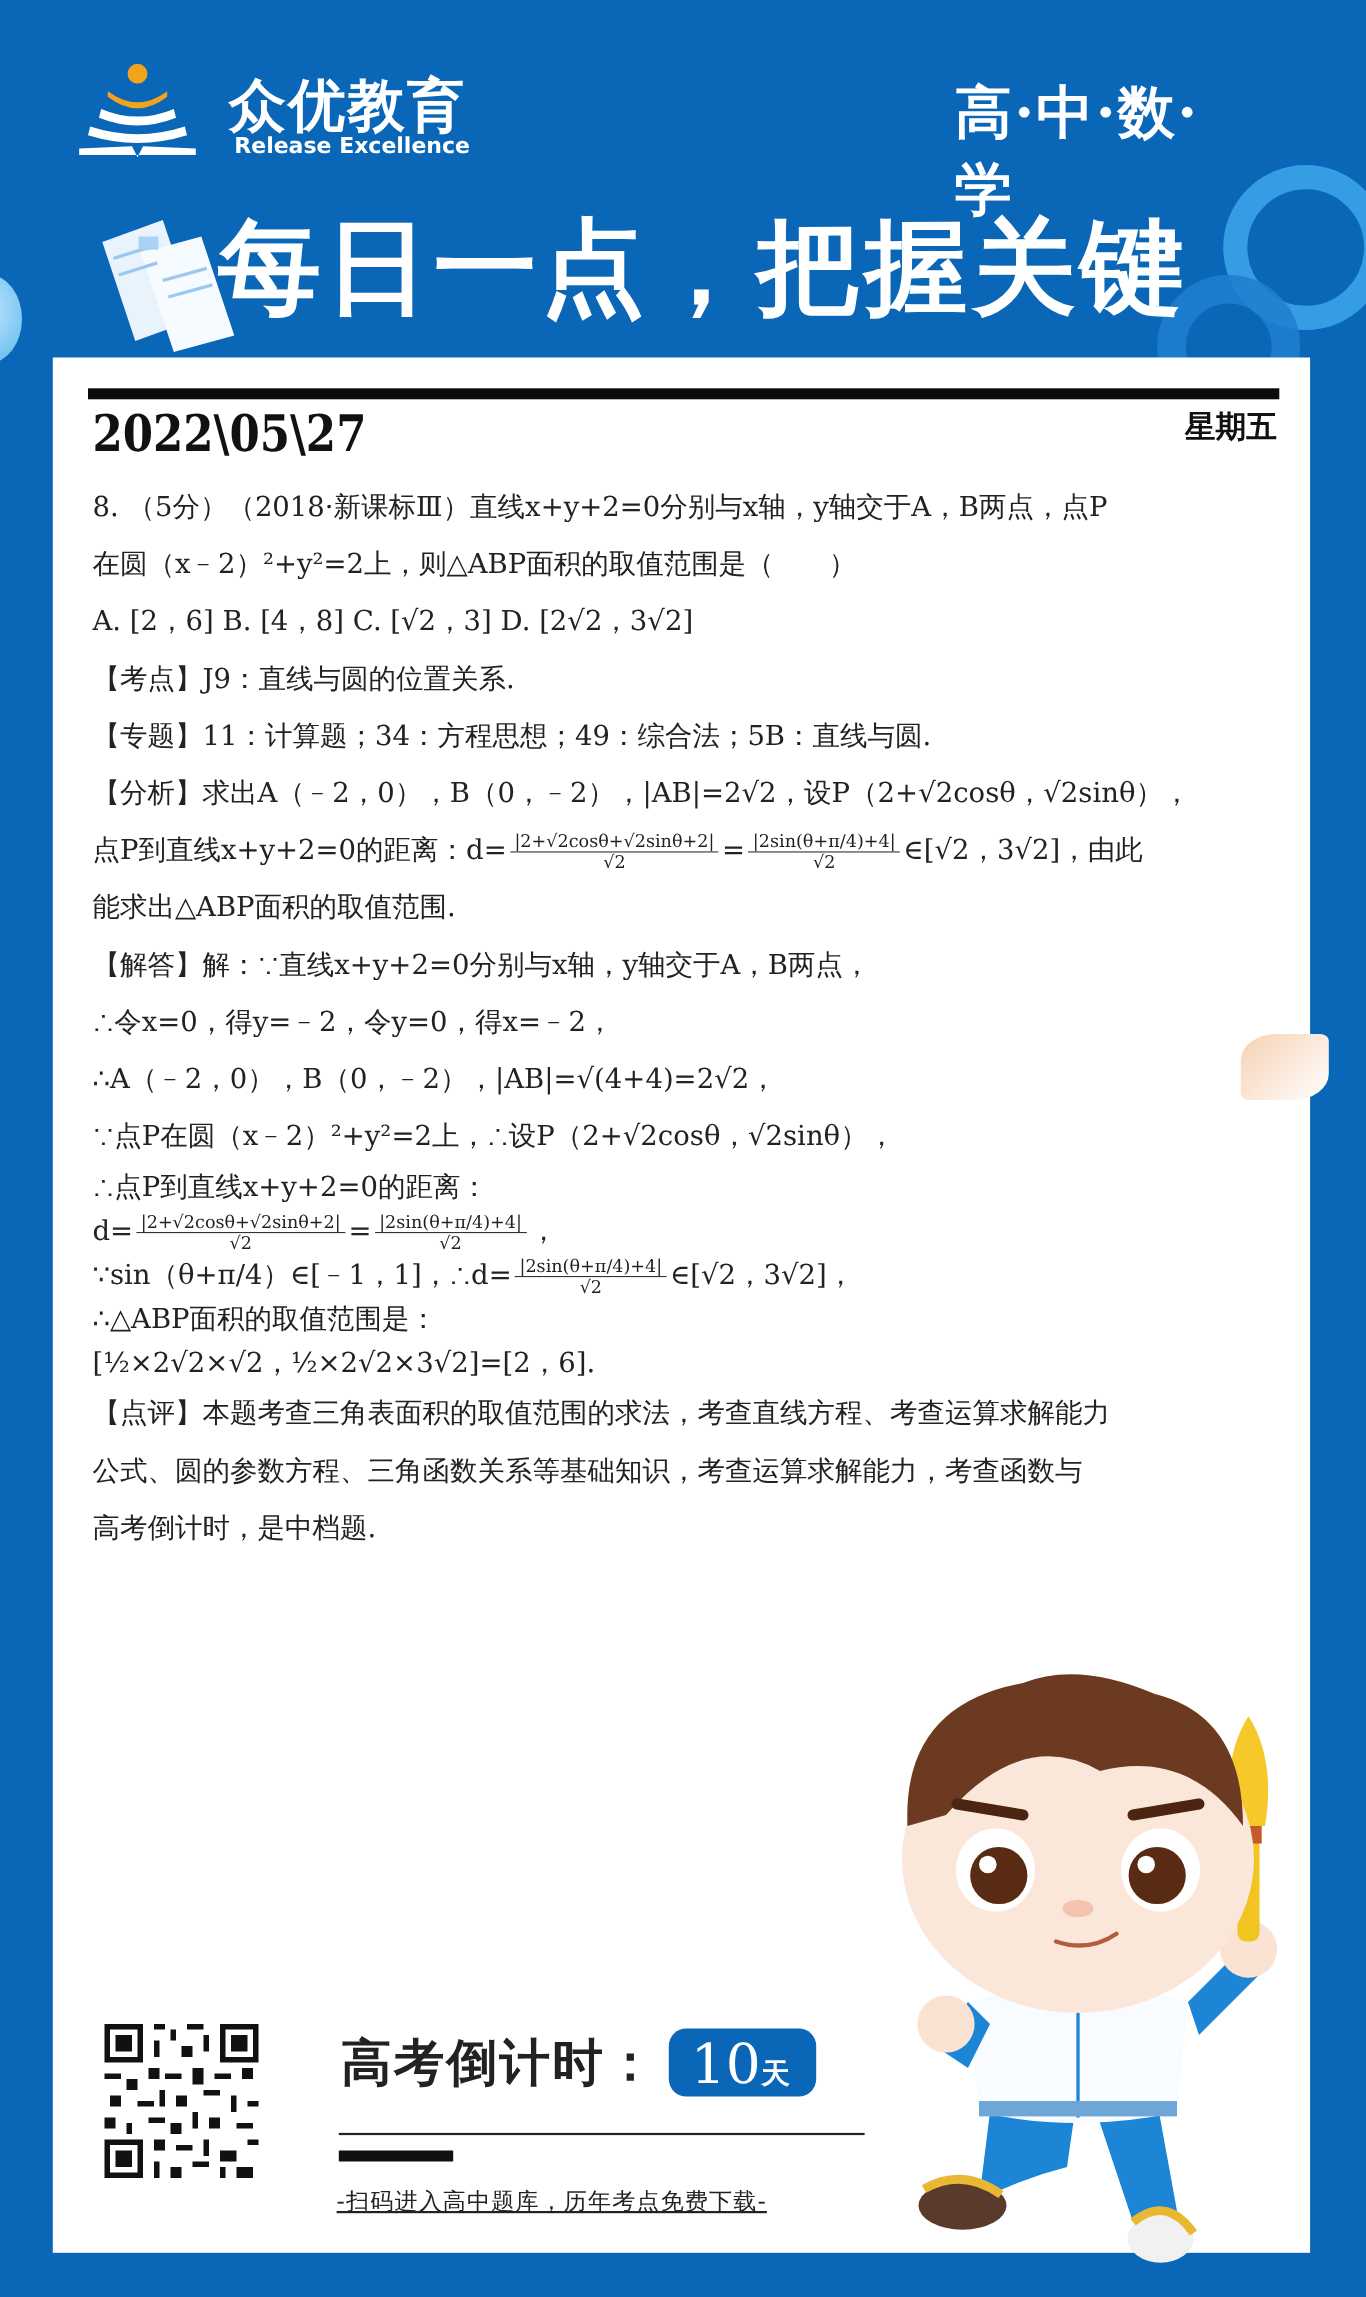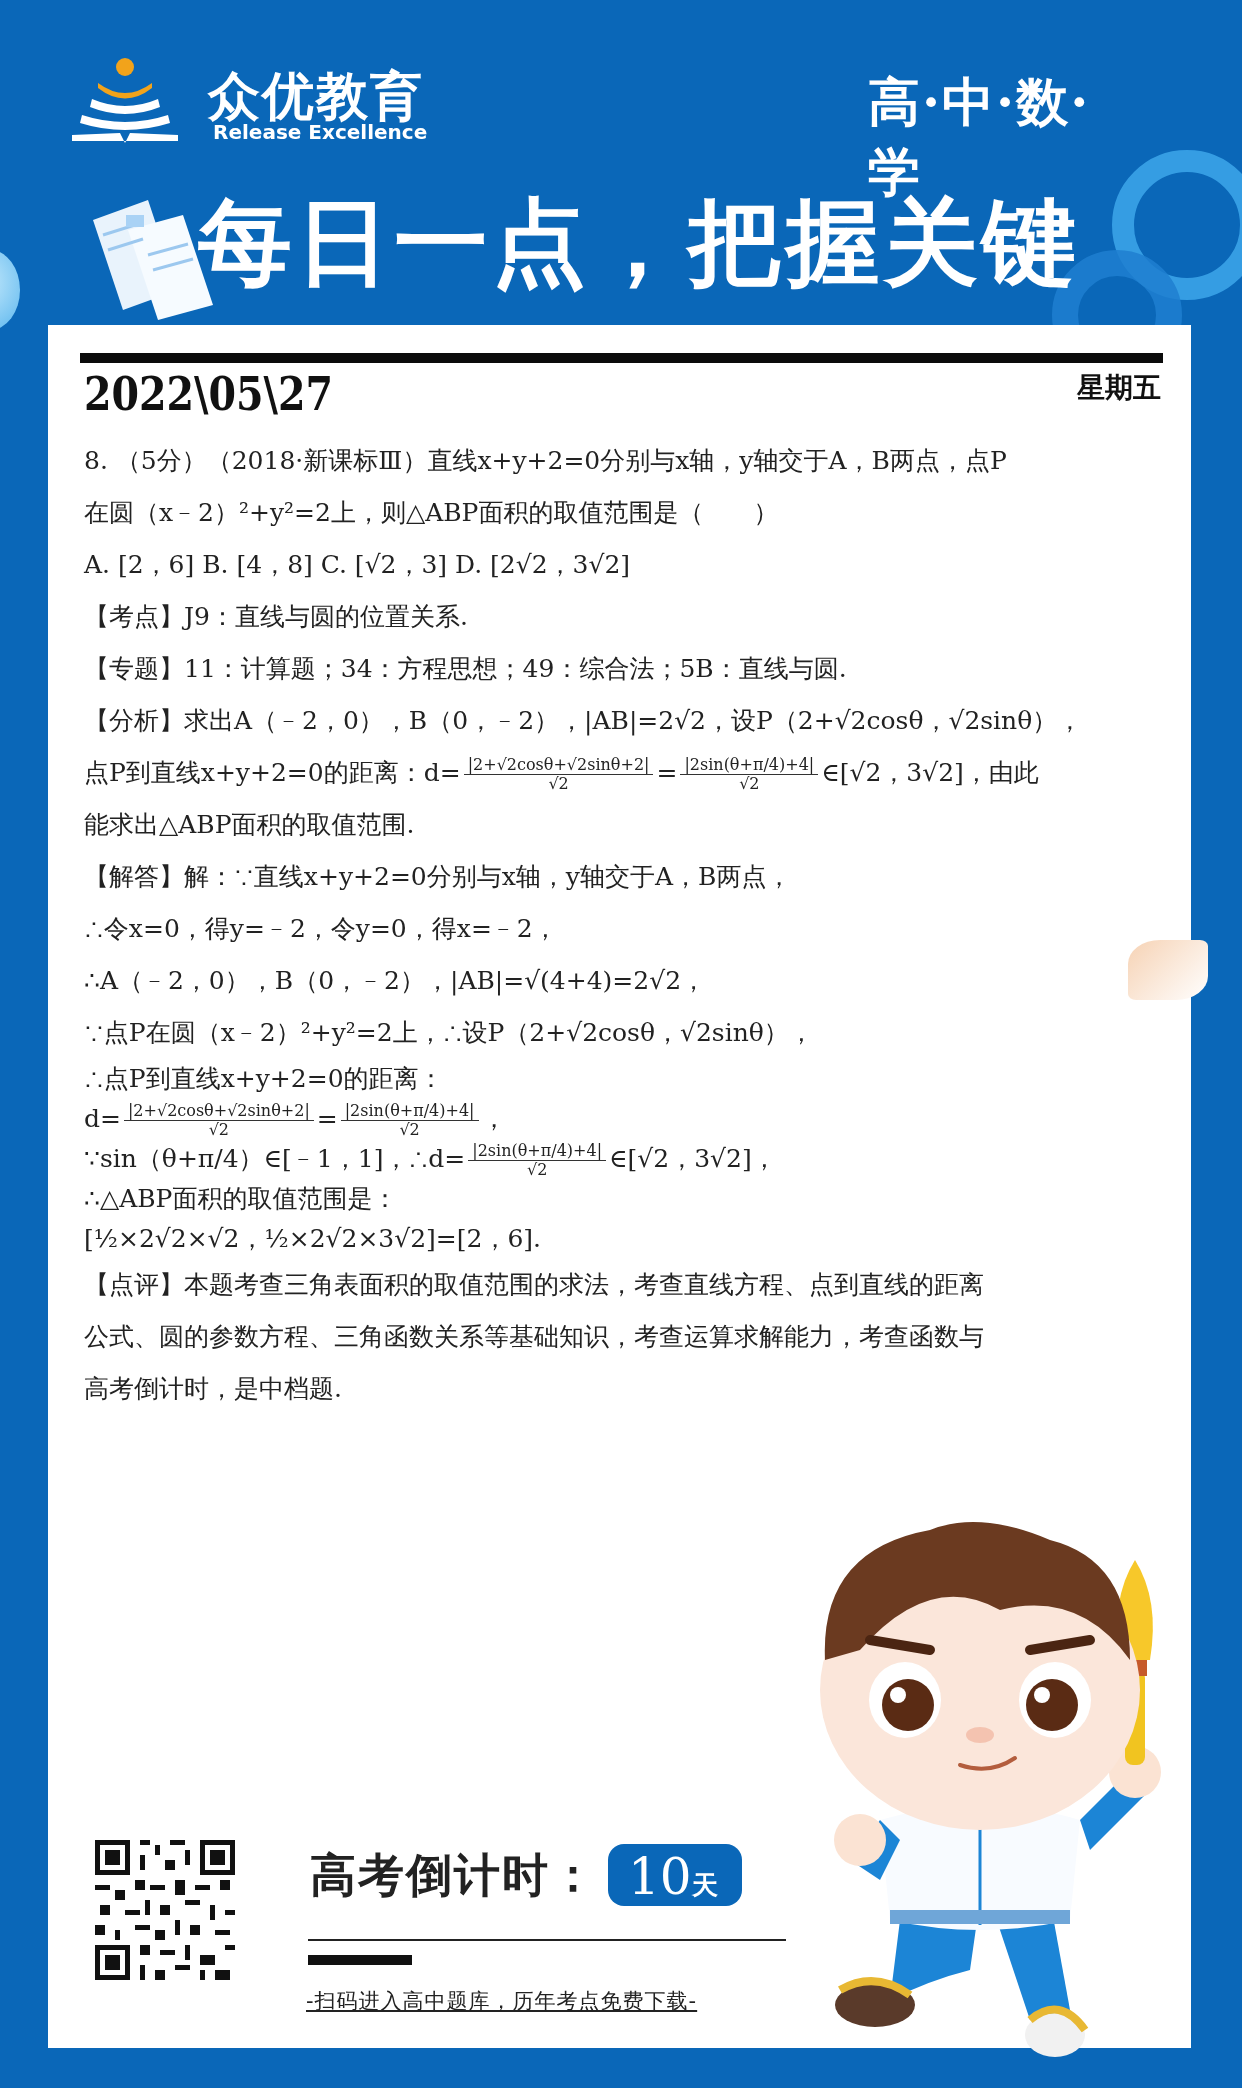--- a/index.html
+++ b/index.html
@@ -88,21 +88,21 @@
     <div class="ln">∵点P在圆（x﹣2）²+y²=2上，∴设P（2+√2cosθ，√2sinθ），</div>
     <div class="ln tight">∴点P到直线x+y+2=0的距离：</div>
     <div class="ln tight">
       <span>d=</span><span class="frac"><span class="num">|2+√2cosθ+√2sinθ+2|</span><span class="den">√2</span></span><span>=</span><span class="frac"><span class="num">|2sin(θ+π/4)+4|</span><span class="den">√2</span></span><span>，</span>
     </div>
     <div class="ln tight">
       <span>∵sin（θ+π/4）∈[﹣1，1]，∴d=</span><span class="frac"><span class="num">|2sin(θ+π/4)+4|</span><span class="den">√2</span></span><span>∈[√2，3√2]，</span>
     </div>
     <div class="ln tight">∴△ABP面积的取值范围是：</div>
     <div class="ln tight">[½×2√2×√2，½×2√2×3√2]=[2，6].</div>
-    <div class="ln">【点评】本题考查三角表面积的取值范围的求法，考查直线方程、点到直线的距离</div>
+    <div class="ln">【点评】本题考查三角表面积的取值范围的求法，考查直线方程、考查运算求解能力</div>
     <div class="ln">公式、圆的参数方程、三角函数关系等基础知识，考查运算求解能力，考查函数与</div>
     <div class="ln">高考倒计时，是中档题.</div>
   </div>
 
   <svg class="qr" viewBox="0 0 30 30">
     <rect x="0" y="0" width="30" height="30" fill="#fff"></rect>
     <rect x="1" y="1" width="7" height="7" fill="#111"></rect>
       <rect x="2" y="2" width="5" height="5" fill="#fff"></rect>
       <rect x="3" y="3" width="3" height="3" fill="#111"></rect>
     <rect x="22" y="1" width="7" height="7" fill="#111"></rect>

